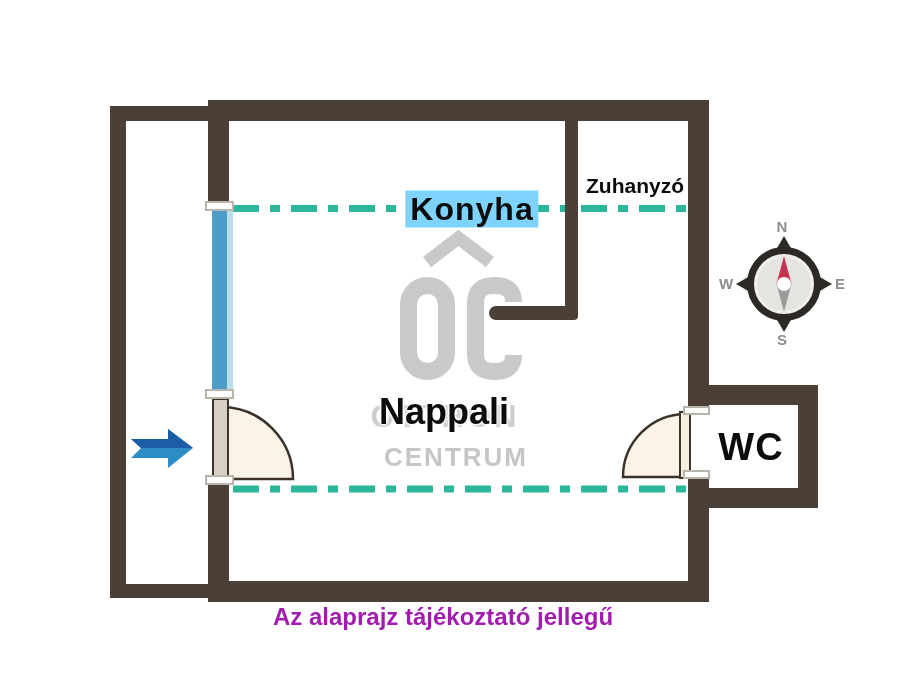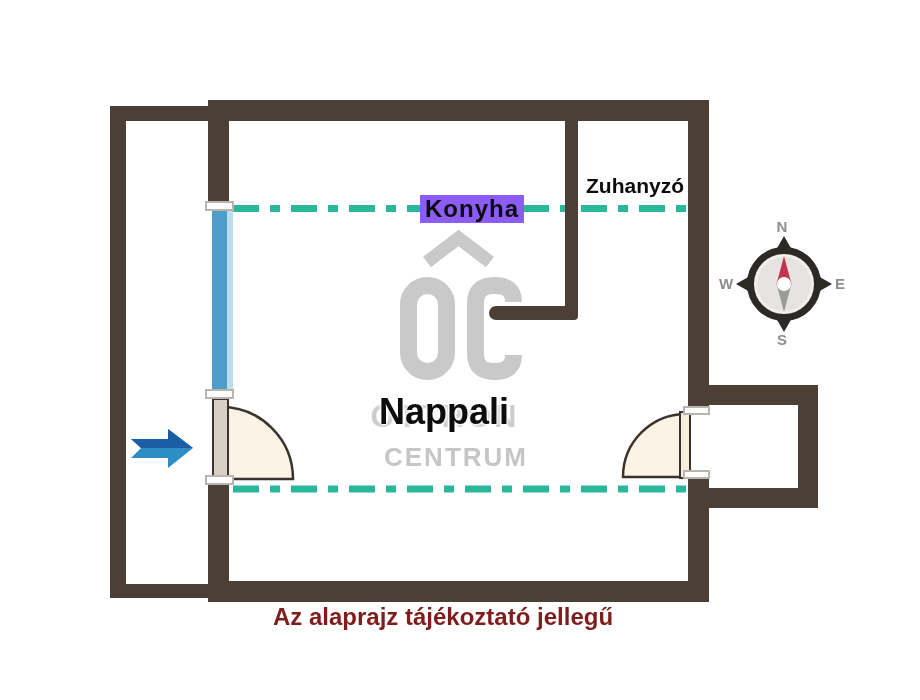--- a/index.html
+++ b/index.html
@@ -7,27 +7,27 @@
     position:relative;width:920px;height:700px;background:#ffffff;overflow:hidden;
     font-family:"Liberation Sans", sans-serif;
   }
   .wall{position:absolute;background:#4b3f36;}
   .layer{position:absolute;left:0;top:0;}
   .room-label{
     position:absolute;transform:translate(-50%,-50%);
     font-weight:bold;color:#0c0c0c;white-space:nowrap;z-index:40;
   }
   .halo{text-shadow:0 0 2px #fff,0 0 2px #fff,0 0 3px #fff,0 0 3px #fff,0 0 4px #fff;text-align:center;}
-  #label-konyha{font-size:24px;letter-spacing:1px;background:#8b5cf6;padding:0 5px;}
+  #label-konyha{font-size:32px;letter-spacing:1px;background:#7dd3fc;padding:0 5px;}
   #label-zuhanyzo{font-size:21px;}
   #label-nappali{font-size:36px;}
   #label-wc{font-size:38px;letter-spacing:1px;}
   #caption{
     position:absolute;left:443px;top:617px;transform:translate(-50%,-50%);
-    font-size:24px;font-weight:bold;color:#7f1d1d;white-space:nowrap;z-index:40;
+    font-size:24px;font-weight:bold;color:#a21caf;white-space:nowrap;z-index:40;
   }
   .jamb{
     position:absolute;background:#ffffff;border:2px solid #b9b4ac;
     box-sizing:border-box;z-index:30;
   }
   .window-strip{position:absolute;z-index:20;}
   svg{display:block;}
 </style>
 </head>
 <body>
@@ -106,16 +106,17 @@
     <circle cx="70" cy="74" r="7" fill="#ffffff"></circle>
     <text x="68" y="22" text-anchor="middle" font-family="Liberation Sans, sans-serif" font-size="15" font-weight="bold" fill="#8e8e8e">N</text>
     <text x="68" y="135" text-anchor="middle" font-family="Liberation Sans, sans-serif" font-size="15" font-weight="bold" fill="#8e8e8e">S</text>
     <text x="12" y="79" text-anchor="middle" font-family="Liberation Sans, sans-serif" font-size="15" font-weight="bold" fill="#8e8e8e">W</text>
     <text x="126" y="79" text-anchor="middle" font-family="Liberation Sans, sans-serif" font-size="15" font-weight="bold" fill="#8e8e8e">E</text>
   </svg>
 
   <div class="room-label" id="label-konyha" style="left:472px;top:209px;">Konyha</div>
   <div class="room-label halo" id="label-zuhanyzo" style="left:635px;top:186px;">Zuhanyzó</div>
   <div class="room-label halo" id="label-nappali" style="left:444px;top:412px;">Nappali</div>
+  <div class="room-label" id="label-wc" style="left:751px;top:447px;">WC</div>
 
   <div id="caption">Az alaprajz tájékoztató jellegű</div>
 
 </div>
 
 </body></html>

